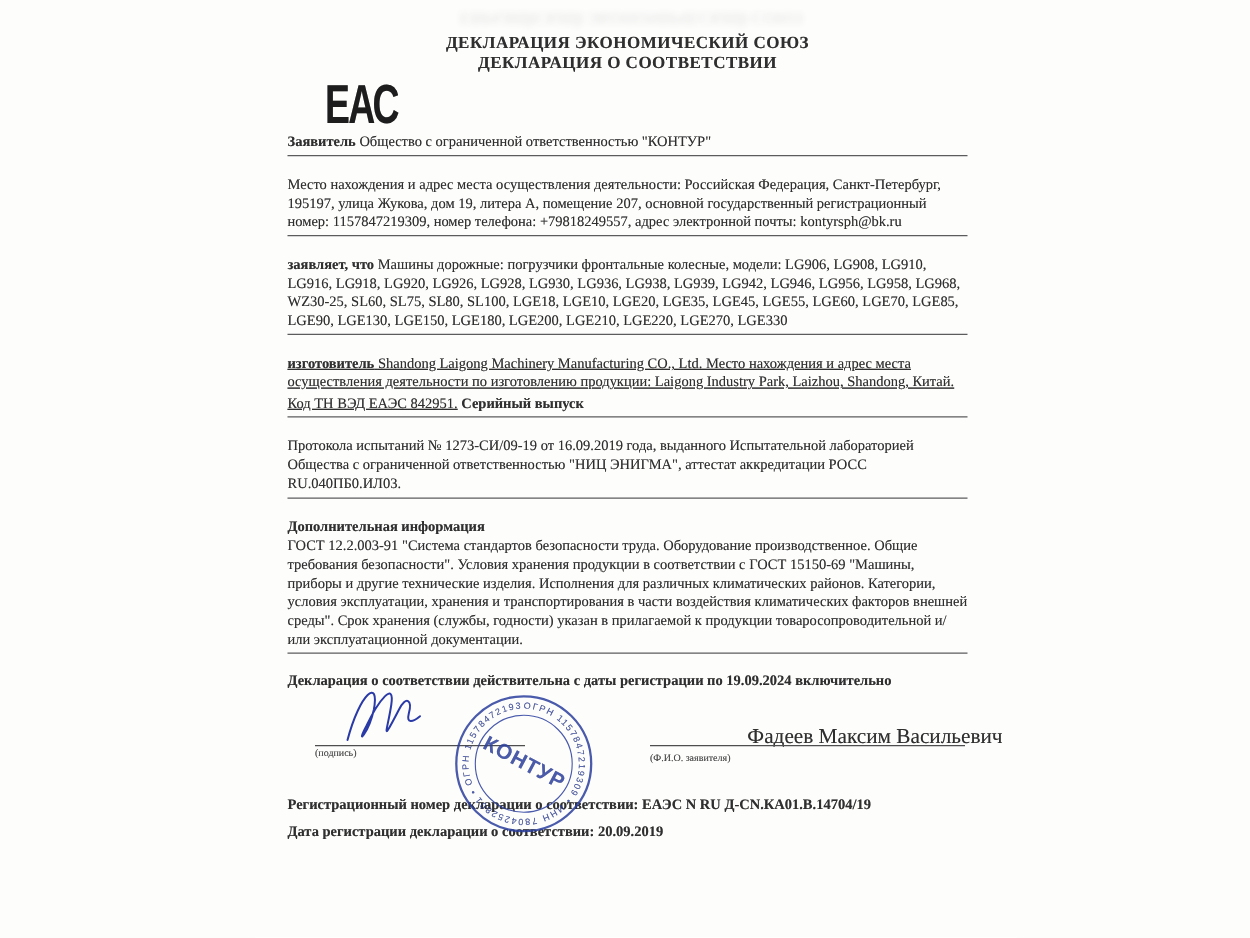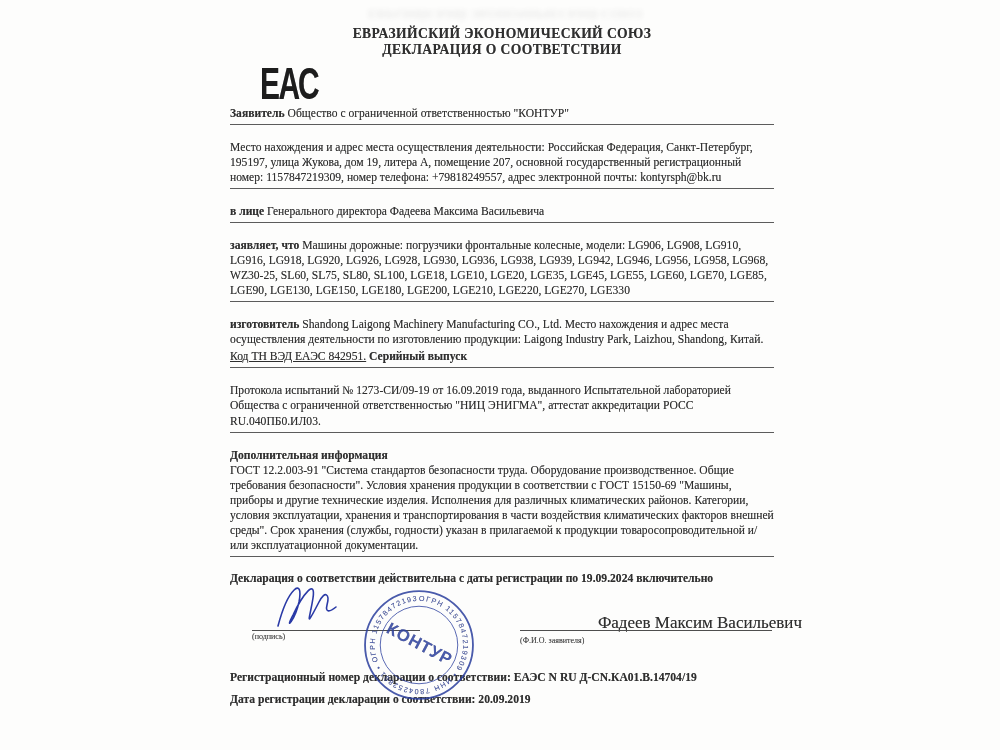--- a/index.html
+++ b/index.html
@@ -17,21 +17,21 @@
     font-size:11.6px;line-height:1.3;
     text-shadow:0 0 .5px rgba(70,70,70,.55);
   }
   .title{ text-align:center;font-weight:bold;font-size:13.6px;letter-spacing:.4px;line-height:1.2;}
   .eac{
     margin:4px 0 0 30px;height:42px;display:inline-block;
     font-family:"Liberation Sans", sans-serif;font-weight:bold;font-size:44px;line-height:42px;
     transform:scaleX(.68);transform-origin:left center;letter-spacing:-2px;color:#1d1d1d;
   }
   .sec{border-bottom:1px solid #5c5c5c;padding:1px 0 3px 0;margin-bottom:14px;}
-  .nosec{padding:1px 0 1px 0;}
+  .nosec{padding:1px 0 1px 0;text-decoration:underline;}
   .b{font-weight:bold;}
   .ul{text-decoration:underline;}
   .para{margin:0;}
   .sig-row{position:relative;height:74px;margin-top:4px;}
   .sig-line{position:absolute;left:22px;top:40px;width:168px;border-top:1px solid #4e4e4e;}
   .sig-cap{position:absolute;left:22px;top:42px;width:168px;font-size:8px;color:#4a4a4a;}
   .fio-name{position:absolute;left:322px;top:22px;width:250px;font-size:17px;text-align:right;}
   .fio-line{position:absolute;left:290px;top:40px;width:252px;border-top:1px solid #4e4e4e;}
   .fio-cap{position:absolute;left:290px;top:46px;width:252px;text-align:left;font-size:8px;color:#4a4a4a;}
   .scribble{position:absolute;left:38px;top:-16px;width:96px;height:62px;pointer-events:none;}
@@ -42,41 +42,37 @@
 </head>
 <body>
 
 <div class="page">
 
   <div class="ghost">ЕВРАЗИЙСКИЙ ЭКОНОМИЧЕСКИЙ СОЮЗ</div>
 
   <div class="doc">
 
     <div class="title">
-      <div>ЕВРАЗИЙСКИЙ ЭКОНОМИЧЕСКИЙ СОЮЗ</div>
+      <div>ДЕКЛАРАЦИЯ ЭКОНОМИЧЕСКИЙ СОЮЗ</div>
       <div>ДЕКЛАРАЦИЯ О СООТВЕТСТВИИ</div>
     </div>
 
     <div>
       <span class="eac">ЕАС</span>
     </div>
 
     <div class="sec">
       <span class="b">Заявитель</span>
       <span>Общество с ограниченной ответственностью "КОНТУР"</span>
     </div>
 
     <div class="sec">
       <p class="para">Место нахождения и адрес места осуществления деятельности: Российская Федерация, Санкт-Петербург, 195197, улица Жукова, дом 19, литера А, помещение 207, основной государственный регистрационный номер: 1157847219309, номер телефона: +79818249557, адрес электронной почты: kontyrsph@bk.ru</p>
     </div>
 
-    <div class="sec">
-      <span class="b">в лице</span>
-      <span>Генерального директора Фадеева Максима Васильевича</span>
-    </div>
 
     <div class="sec">
       <span class="b">заявляет, что</span>
       <span>Машины дорожные: погрузчики фронтальные колесные,  модели: LG906, LG908, LG910, LG916, LG918, LG920, LG926, LG928, LG930, LG936, LG938, LG939, LG942, LG946, LG956, LG958, LG968, WZ30-25, SL60, SL75, SL80, SL100, LGE18, LGE10, LGE20, LGE35, LGE45, LGE55, LGE60, LGE70, LGE85, LGE90, LGE130, LGE150, LGE180, LGE200, LGE210, LGE220, LGE270, LGE330</span>
     </div>
 
     <div class="nosec">
       <span class="b">изготовитель</span>
       <span>Shandong Laigong Machinery Manufacturing CO., Ltd. Место нахождения и адрес места осуществления деятельности по изготовлению продукции: Laigong Industry Park, Laizhou, Shandong, Китай.</span>
     </div>

